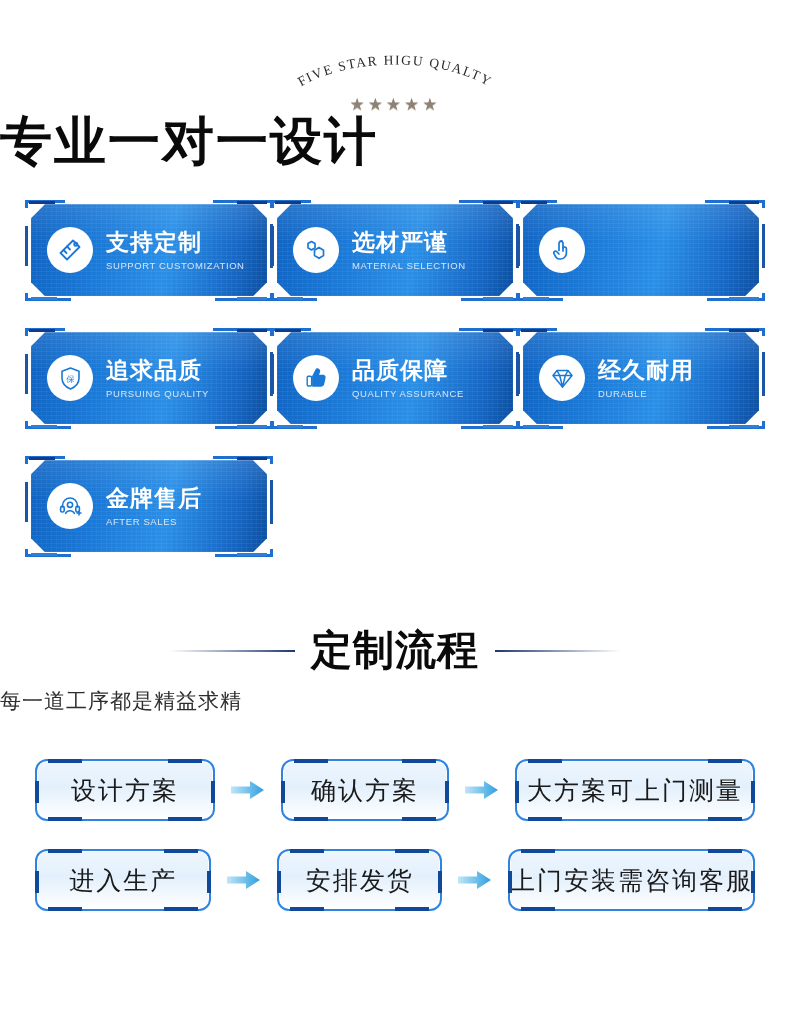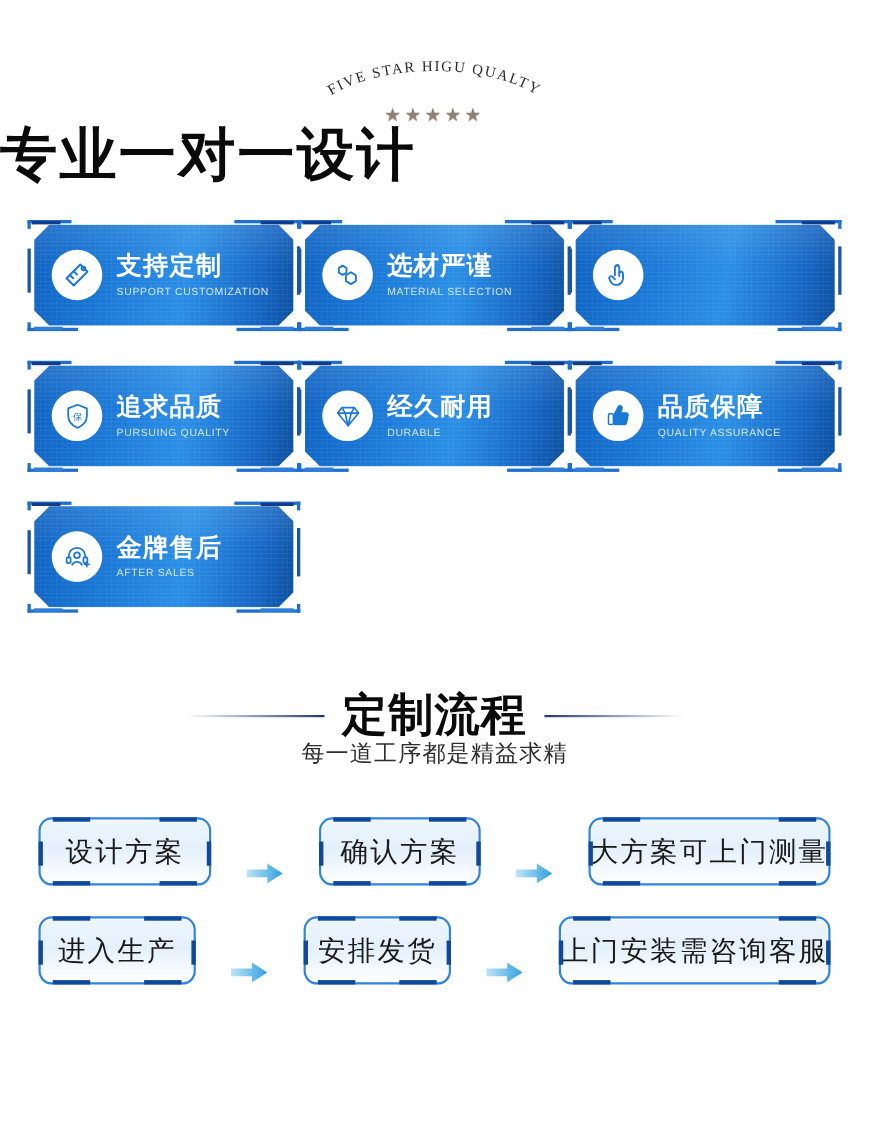--- a/index.html
+++ b/index.html
@@ -200,40 +200,40 @@
   }
   .section-head .sh-title {
     font-size: 41px;
     font-weight: bold;
     color: #0a0a0a;
     letter-spacing: 1px;
     font-family: "DejaVu Sans", "Liberation Sans", sans-serif;
     line-height: 1;
   }
   .section-sub {
-    text-align: center;
-    margin-top: 0;
+    text-align: left;
+    margin-top: 16px;
     font-size: 21px;
     color: #2e2e2e;
     letter-spacing: 1px;
     font-family: Liberation Sans, sans-serif;
   }
 
   
   .flow {
     margin: 44px auto 0;
     width: 720px;
     display: flex;
     flex-direction: column;
     gap: 28px;
   }
   .flow-row {
     display: flex;
-    align-items: flex-end;
-    gap: 32px;
+    align-items: center;
+    gap: 16px;
   }
   .pbox {
     position: relative;
     height: 62px;
     border: 2px solid #2f84e0;
     border-radius: 12px;
     background: linear-gradient(180deg, #eef6fe 0%, #e3f0fc 45%, #ffffff 100%);
     display: flex;
     align-items: center;
     justify-content: center;
@@ -411,56 +411,56 @@
         <i class="tr2"></i>
       <i class="bl"></i>
         <i class="bl2"></i>
         <i class="br"></i>
         <i class="br2"></i>
       <i class="el"></i>
         <i class="er"></i>
     </div>
     <div class="body">
       <div class="ficon">
+        <svg width="26" height="26" viewBox="0 0 26 26" fill="#1a78d6" stroke="#1a78d6" stroke-width="1.4" stroke-linejoin="round">
+          <path d="M9.8 11.2 L13.4 4.2 a2.1 2.1 0 0 1 3 2.6 L15 10.4 h5 a1.9 1.9 0 0 1 1.9 2.3 l-1.4 6.4 a2.4 2.4 0 0 1 -2.4 1.9 H9.8 Z"></path>
+          <rect x="4.2" y="11.2" width="4.4" height="9.8" rx="1.2" fill="none"></rect>
+        </svg>
+      </div>
+      <div class="ftext">
+        <div class="cn">品质保障</div>
+        <div class="en">QUALITY ASSURANCE</div>
+      </div>
+    </div>
+  </div>
+
+  <div class="fcard">
+    <div class="frame">
+      <i class="tl"></i>
+        <i class="tl2"></i>
+        <i class="tr"></i>
+        <i class="tr2"></i>
+      <i class="bl"></i>
+        <i class="bl2"></i>
+        <i class="br"></i>
+        <i class="br2"></i>
+      <i class="el"></i>
+        <i class="er"></i>
+    </div>
+    <div class="body">
+      <div class="ficon">
         <svg width="27" height="27" viewBox="0 0 27 27" fill="none" stroke="#1a78d6" stroke-width="1.5" stroke-linejoin="round">
           <path d="M4 10.5 L8 5.5 H19 L23 10.5 L13.5 22 Z"></path>
           <path d="M4 10.5 H23"></path>
           <path d="M8 5.5 L10.7 10.5 L13.5 22 L16.3 10.5 L19 5.5"></path>
         </svg>
       </div>
       <div class="ftext">
         <div class="cn">经久耐用</div>
         <div class="en">DURABLE</div>
-      </div>
-    </div>
-  </div>
-
-  <div class="fcard">
-    <div class="frame">
-      <i class="tl"></i>
-        <i class="tl2"></i>
-        <i class="tr"></i>
-        <i class="tr2"></i>
-      <i class="bl"></i>
-        <i class="bl2"></i>
-        <i class="br"></i>
-        <i class="br2"></i>
-      <i class="el"></i>
-        <i class="er"></i>
-    </div>
-    <div class="body">
-      <div class="ficon">
-        <svg width="26" height="26" viewBox="0 0 26 26" fill="#1a78d6" stroke="#1a78d6" stroke-width="1.4" stroke-linejoin="round">
-          <path d="M9.8 11.2 L13.4 4.2 a2.1 2.1 0 0 1 3 2.6 L15 10.4 h5 a1.9 1.9 0 0 1 1.9 2.3 l-1.4 6.4 a2.4 2.4 0 0 1 -2.4 1.9 H9.8 Z"></path>
-          <rect x="4.2" y="11.2" width="4.4" height="9.8" rx="1.2" fill="none"></rect>
-        </svg>
-      </div>
-      <div class="ftext">
-        <div class="cn">品质保障</div>
-        <div class="en">QUALITY ASSURANCE</div>
       </div>
     </div>
   </div>
 
   <div class="fcard">
     <div class="frame">
       <i class="tl"></i>
         <i class="tl2"></i>
         <i class="tr"></i>
         <i class="tr2"></i>

